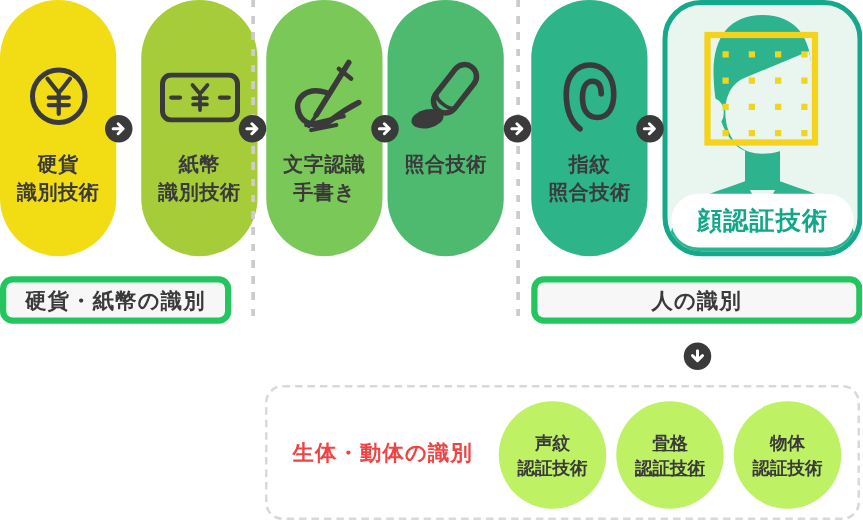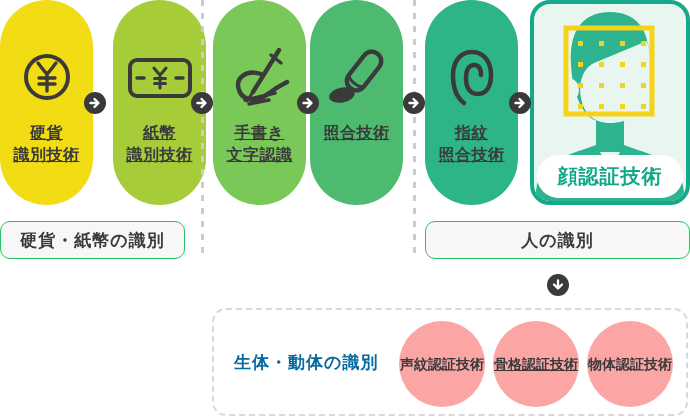--- a/index.html
+++ b/index.html
@@ -8,54 +8,54 @@
 
   
   .capsule{position:absolute;top:0;width:93px;height:205px;border-radius:47px;}
   .cap-coin{left:0;background:#F2DC13;}
   .cap-bill{left:113px;background:#A6CD39;}
   .cap-hand{left:213px;background:#7AC857;}
   .cap-seal{left:310px;background:#4EBA6F;}
   .cap-finger{left:425px;background:#2DB489;}
   .cap-icon{position:absolute;left:0;right:0;display:flex;justify-content:center;}
   .cap-text{position:absolute;left:0;right:0;top:122px;text-align:center;
-            font-weight:bold;font-size:16px;line-height:22px;color:#3a3a3a;letter-spacing:.5px;text-decoration:underline;}
+            font-weight:bold;font-size:16px;line-height:22px;color:#3a3a3a;letter-spacing:.5px;}
   .cap-text span{display:block;}
 
   
   .arrow{position:absolute;width:22px;height:22px;border-radius:50%;background:#3a3a3a;
          display:flex;align-items:center;justify-content:center;z-index:6;}
   .arrow svg{display:block;}
   .arrow-down{transform:rotate(0deg);}
   .arrow-down svg{transform:rotate(90deg);}
 
   
   .separator{position:absolute;top:0;width:3px;height:260px;z-index:4;
     background:repeating-linear-gradient(to bottom,#cccccc 0 6px,transparent 6px 13px);}
 
   
   .group-label{position:absolute;top:221px;height:38px;border-radius:10px;background:#f7f7f7;
-    border:1px solid #22c55e;display:flex;align-items:center;justify-content:center;
+    border:5px solid #22c55e;display:flex;align-items:center;justify-content:center;
     font-weight:bold;font-size:17px;color:#3a3a3a;letter-spacing:1px;box-sizing:border-box;}
 
   
   .face-card{position:absolute;left:530px;top:0;width:160px;height:205px;box-sizing:border-box;
-    border:4px solid #14A98B;border-radius:20px;background:#E9F6EF;overflow:hidden;}
+    border:4px solid #14A98B;border-radius:31px;background:#E9F6EF;overflow:hidden;}
   .face-card svg{position:absolute;left:0;top:0;}
   .face-pill{position:absolute;left:3px;right:3px;bottom:3px;height:43px;border-radius:22px;
     background:#ffffff;display:flex;align-items:center;justify-content:center;
     font-weight:bold;font-size:20px;color:#10A888;letter-spacing:1px;z-index:3;}
 
   
   .bio-box{position:absolute;left:212px;top:308px;width:476px;height:108px;box-sizing:border-box;
     border:2px dashed #d9d9d9;border-radius:14px;background:#ffffff;}
   .bio-label{position:absolute;left:20px;top:0;height:100%;display:flex;align-items:center;
-    font-weight:bold;font-size:17px;color:#0369a1;letter-spacing:1px;}
-  .bio-circle{position:absolute;top:11px;width:86px;height:86px;border-radius:50%;background:#fca5a5;
-    display:flex;flex-direction:row;align-items:center;justify-content:center;
+    font-weight:bold;font-size:17px;color:#ef4444;letter-spacing:1px;}
+  .bio-circle{position:absolute;top:11px;width:86px;height:86px;border-radius:50%;background:#bef264;
+    display:flex;flex-direction:column;align-items:center;justify-content:center;
     font-weight:bold;font-size:14px;line-height:20px;color:#3a3a3a;text-align:center;}
   .bio-c1{left:185px;} .bio-c2{left:279px;text-decoration:underline;} .bio-c3{left:373px;justify-content:center;}
 
   .stroke{stroke:#3a3a3a;fill:none;stroke-linecap:round;stroke-linejoin:round;}
 </style>
 </head>
 <body>
 
 <div class="canvas">
 
@@ -93,22 +93,22 @@
     <div class="cap-icon" style="top:43px;">
       <svg width="64" height="64" viewBox="0 0 64 64">
         <path class="stroke" stroke-width="4.4" d="M51 7 L25 49"></path>
         <path class="stroke" stroke-width="3.4" d="M43 12 L53 20"></path>
         <path class="stroke" stroke-width="3" d="M25 49 L19 58"></path>
         <path class="stroke" stroke-width="4.4" d="M33 31 C17 26 7 36 11 47 C14 57 28 60 37 53 C46 46 55 41 59 39"></path>
         <path class="stroke" stroke-width="3.4" d="M17 57 L47 50 M21 61 L41 57"></path>
       </svg>
     </div>
     <div class="cap-text">
+      <span>文字認識</span>
       <span>手書き</span>
-      <span>文字認識</span>
     </div>
   </div>
 
   <div class="capsule cap-seal">
     <div class="cap-icon" style="top:43px;">
       <svg width="64" height="64" viewBox="0 0 64 64">
         <g transform="rotate(38 39 28)">
           <rect class="stroke" x="29.5" y="6" width="19" height="44" rx="9.5" stroke-width="4.4"></rect>
           <path class="stroke" stroke-width="3" d="M30.5 41 C33 44.5 45 44.5 47.5 41"></path>
         </g>

